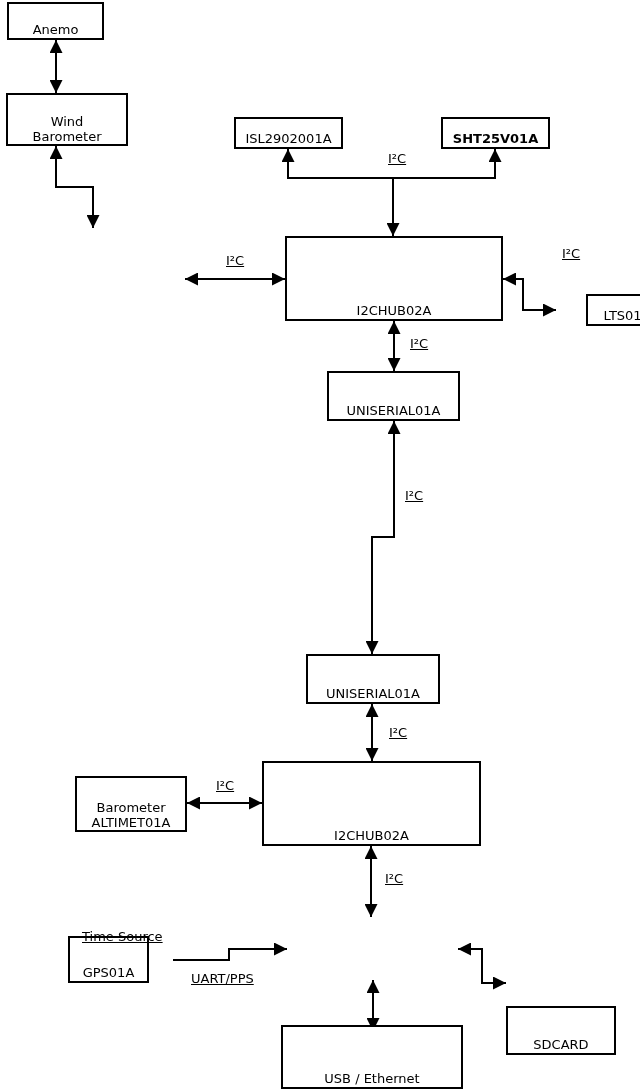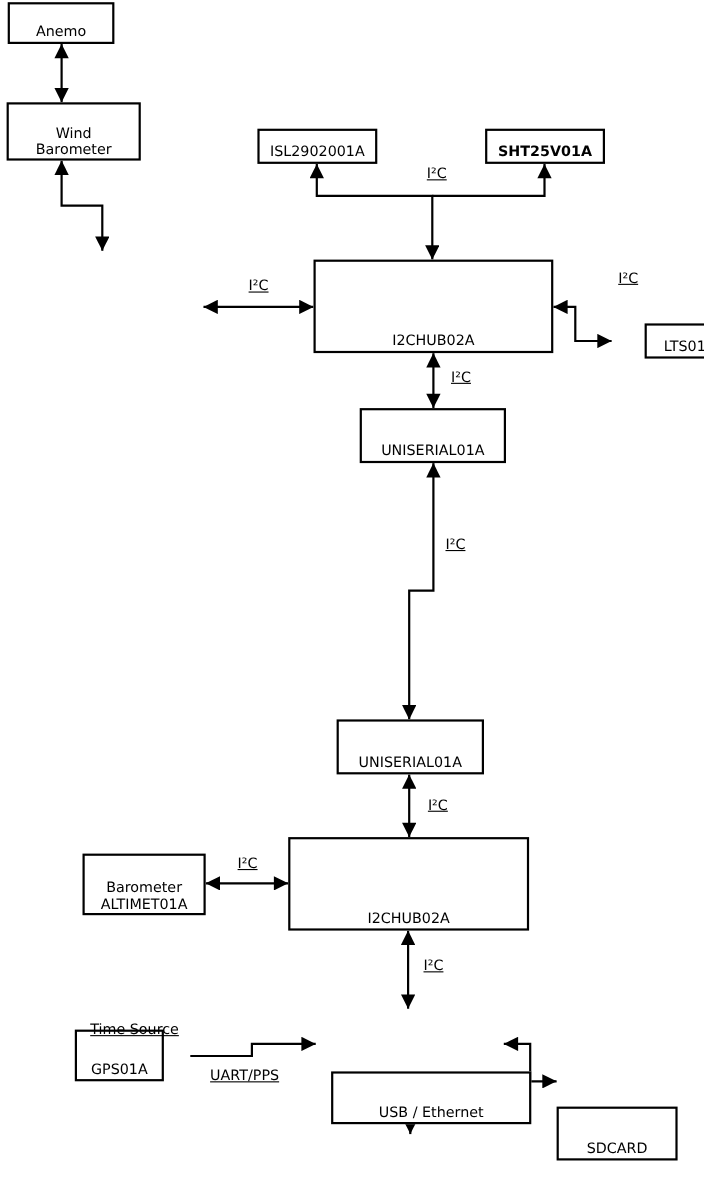--- a/index.html
+++ b/index.html
@@ -46,21 +46,21 @@
   #n-sht        {left:441px;top:117px;  width:109px; height:32px;font-weight:bold;}
   #n-hub1       {left:285px;top:236px;  width:218px; height:85px;}
   #n-lts        {left:586px;top:294px;  width:82px;  height:32px;}
   #n-uni1       {left:327px;top:371px;  width:133px; height:50px;}
   #n-uni2       {left:306px;top:654px;  width:134px; height:50px;}
   #n-baro       {left:75px; top:776px;  width:112px; height:56px;}
   #n-hub2       {left:262px;top:761px;  width:219px; height:85px;}
   #n-armpc      {left:287px;top:917px;  width:171px; height:63px;}
   #n-gps        {left:68px; top:936px;  width:81px; height:47px;}
   #n-sdcard     {left:506px;top:959px;  width:110px; height:49px;margin-top:47px;}
-  #n-usbeth     {left:281px;top:974px; width:182px; height:48px;margin-left:20px;}
+  #n-usbeth     {left:281px;top:1025px; width:182px; height:64px;}
   
   #l-bus-top            {left:388px;top:152px;}
   #l-bus-pic-hub        {left:226px;top:254px;}
   #l-bus-hub-lts        {left:562px;top:247px;}
   #l-bus-hub-uniserial  {left:410px;top:337px;}
   #l-bus-uniserial-link {left:405px;top:489px;}
   #l-bus-uniserial-hub2 {left:389px;top:726px;}
   #l-bus-baro-hub2      {left:216px;top:779px;}
   #l-bus-hub2-armpc     {left:385px;top:872px;}
   #l-time-source        {left:82px; top:911px;margin-top:19px;}

